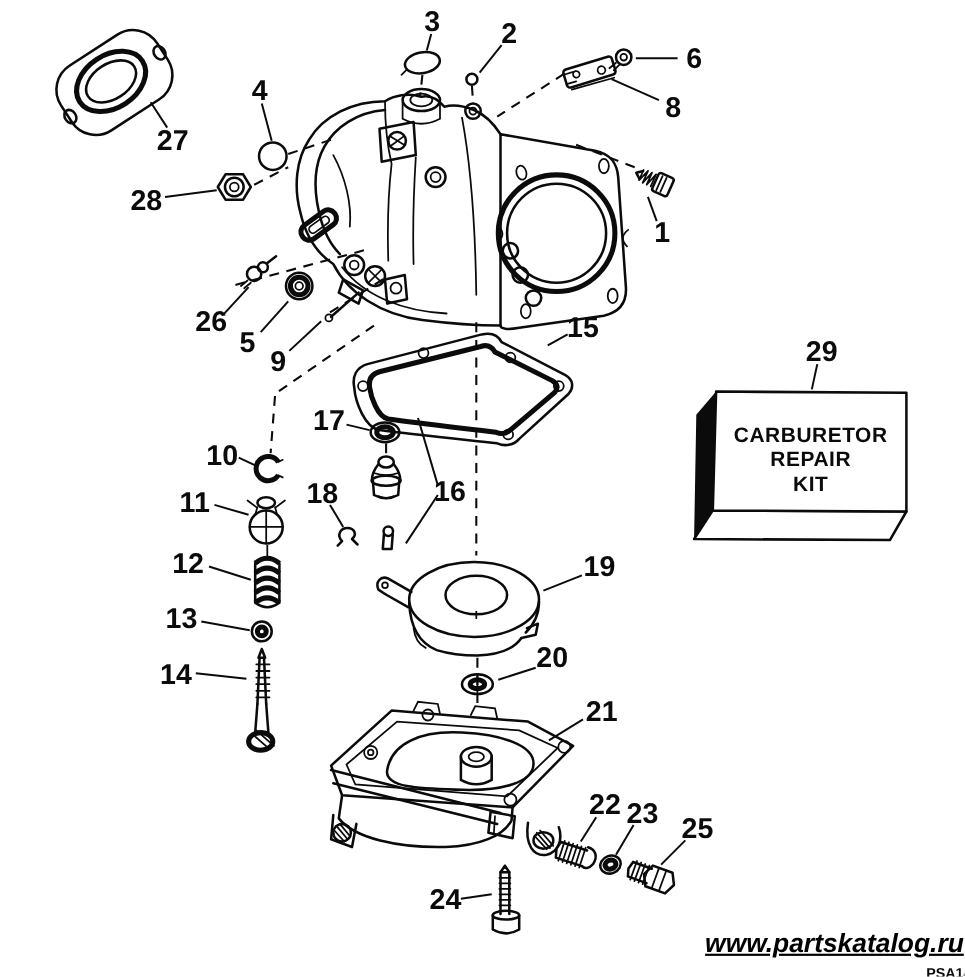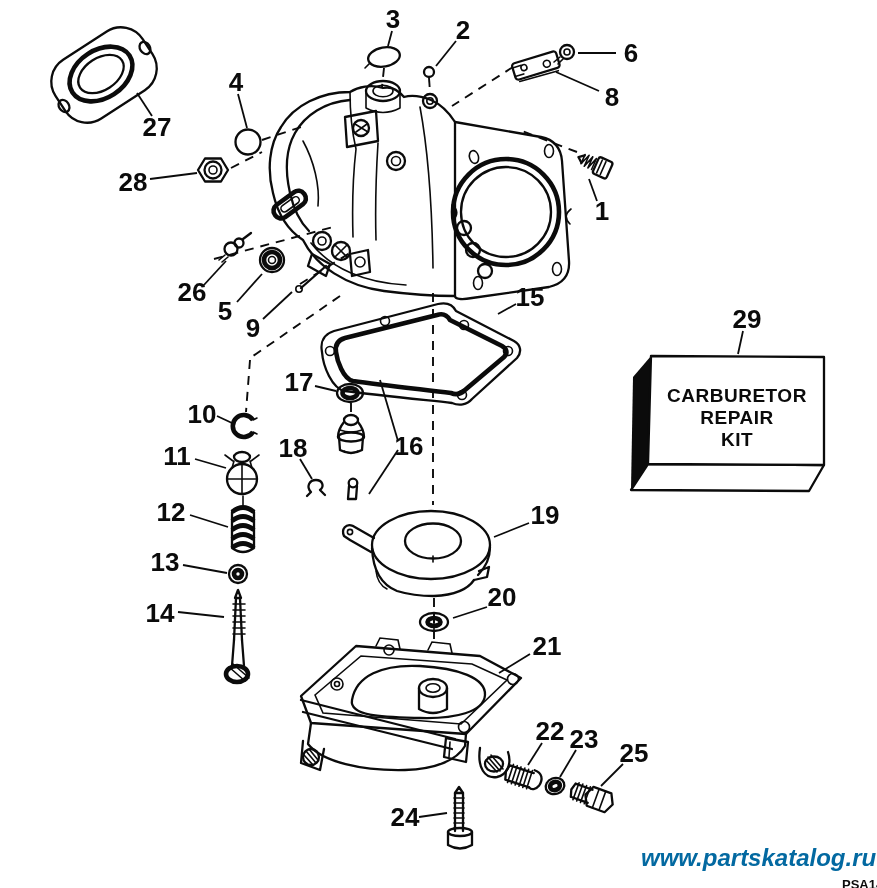--- a/index.html
+++ b/index.html
@@ -11,21 +11,21 @@
   .thick{stroke:#0b0b0b;stroke-width:4.6;fill:none;}
   .dash{stroke:#0b0b0b;stroke-width:1.9;fill:none;stroke-dasharray:9 7;}
   .leader{stroke:#0b0b0b;stroke-width:1.8;fill:none;}
   .fillw{fill:#ffffff;}
   .filld{fill:#0b0b0b;stroke:none;}
   .callout-label{font:700 26px "Liberation Sans",sans-serif;fill:#0b0b0b;
                  text-anchor:middle;dominant-baseline:central;}
   .kit-text{font:700 19px "Liberation Sans",sans-serif;letter-spacing:.5px;fill:#0b0b0b;
             text-anchor:middle;}
   .watermark{position:absolute;left:641px;top:844px;font:italic 700 24px "Liberation Sans",sans-serif;
-             color:#0369a1;white-space:nowrap;}
+             color:#000000;white-space:nowrap;text-decoration:underline;}
   .corner-code{position:absolute;left:842px;top:877px;font:700 13px "Liberation Sans",sans-serif;
                color:#0b0b0b;white-space:nowrap;}
 </style>
 </head>
 <body>
 
 <div id="stage">
 <svg id="diagram-svg" width="877" height="888" viewBox="0 0 877 888">
 
   <g>

